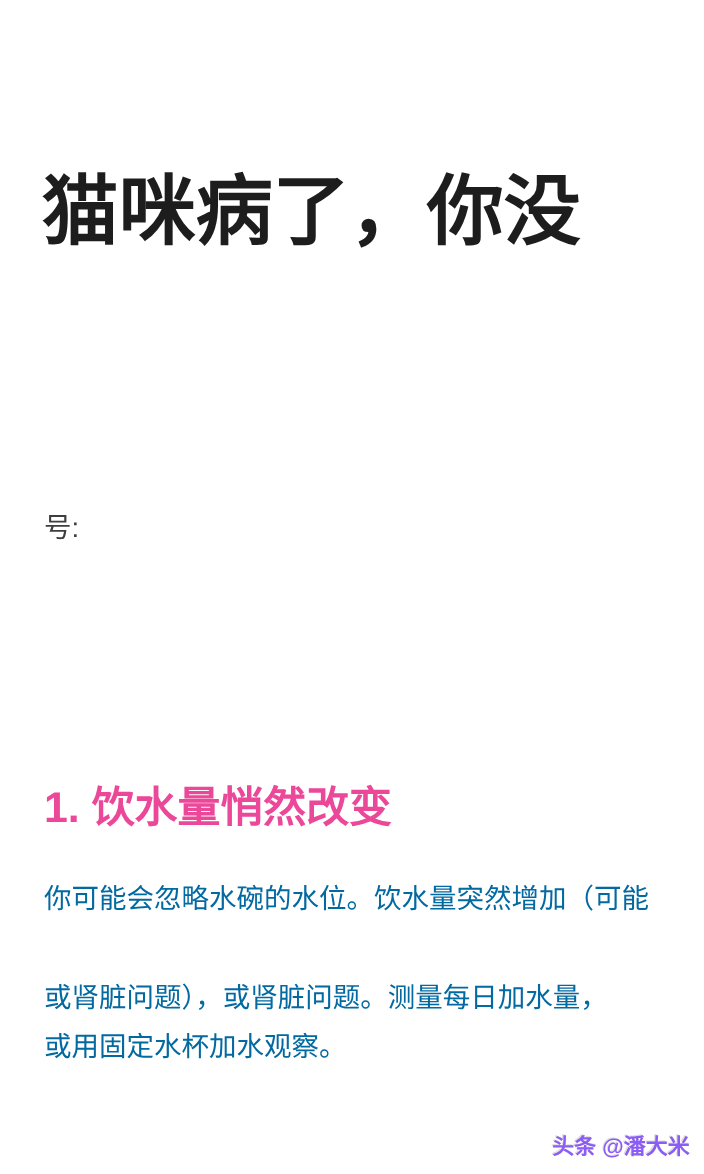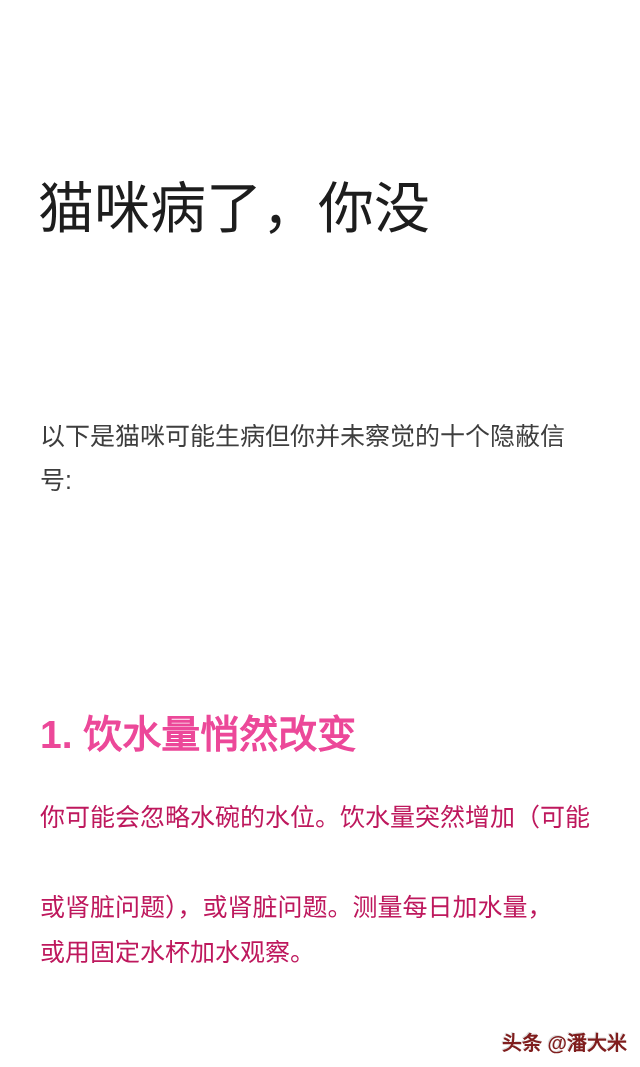--- a/index.html
+++ b/index.html
@@ -13,25 +13,25 @@
     height: 1067px;
     background: #ffffff;
     overflow: hidden;
     font-family: "Liberation Sans", sans-serif;
     -webkit-font-smoothing: antialiased;
   }
   .title {
     position: absolute;
     left: 38px;
     right: 30px;
-    top: 156px;
+    top: 140px;
     margin: 0;
-    font-size: 56px;
+    font-size: 70px;
     line-height: 105px;
-    font-weight: 400;
+    font-weight: 700;
     color: #1d1d1d;
     letter-spacing: 0;
   }
   .title .line {
     white-space: nowrap;
   }
   .intro {
     position: absolute;
     left: 40px;
     right: 30px;
@@ -59,48 +59,48 @@
   }
   .section-body {
     position: absolute;
     left: 40px;
     right: 30px;
     top: 795px;
     margin: 0;
     font-size: 25px;
     line-height: 45px;
     font-weight: 400;
-    color: #be185d;
+    color: #0369a1;
   }
   .section-body .line {
     white-space: nowrap;
   }
   .watermark {
     position: absolute;
     right: 13px;
     top: 1030px;
     font-size: 20px;
     line-height: 26px;
     font-weight: 700;
-    color: #7f1d1d;
+    color: #8b5cf6;
     text-shadow: 1px 1px 0 #ffffff, -1px -1px 0 rgba(120,120,120,0.25);
     white-space: nowrap;
   }
 </style>
 </head>
 <body>
 
 <div class="page">
 
   <h1 class="title">
     <div class="line">猫咪病了，你没</div>
   </h1>
 
   <p class="intro">
-    <span class="line">以下是猫咪可能生病但你并未察觉的十个隐蔽信</span><br>
+    <br>
     <span class="line">号:</span>
   </p>
 
   <h2 class="section-heading">1. 饮水量悄然改变</h2>
 
   <p class="section-body">
     <span class="line">你可能会忽略水碗的水位。饮水量突然增加（可能</span><br>
     <br>
     <span class="line">或肾脏问题），或肾脏问题。测量每日加水量，</span><br>
     <span class="line">或用固定水杯加水观察。</span>

